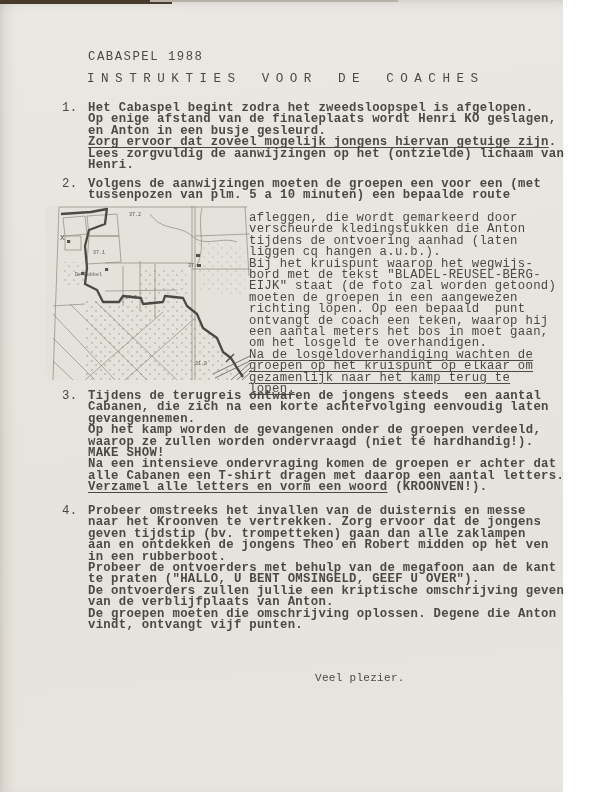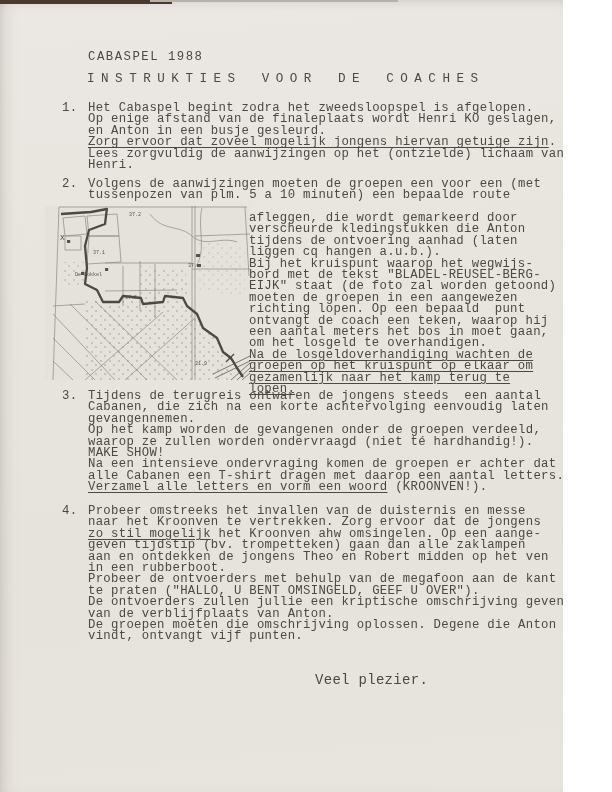--- a/index.html
+++ b/index.html
@@ -18,30 +18,30 @@
 
   .doc{position:absolute;left:0;top:0;width:586px;height:792px;color:#4a4944;}
   .tline{line-height:11.4px;font-size:12.3px;letter-spacing:.3px;white-space:pre;}
   .tline .u{text-decoration:underline;text-underline-offset:2px;text-decoration-thickness:1.1px;margin-top:48px;}
 
   .title{position:absolute;left:88px;top:50px;font-size:12.3px;letter-spacing:1.5px;}
   .subtitle{position:absolute;left:87px;top:72px;font-size:12.6px;letter-spacing:6.5px;word-spacing:6px;}
 
   .item{position:absolute;left:62px;width:492px;}
   .item .num{position:absolute;left:0;top:0;font-size:12.3px;line-height:11.4px;}
-  .item .body{position:absolute;left:26px;top:0;width:466px;}
+  .item .body{position:absolute;left:26px;top:0;width:466px;font-weight:bold;}
   .item1{top:103px;}
   .item2{top:179px;}
   .item3{top:391px;}
   .item4{top:506px;}
 
   .mapbox{position:absolute;left:45px;top:206px;width:205px;height:174px;}
   .wrapcol{position:absolute;left:249px;top:213px;width:300px;}
 
-  .closing{position:absolute;left:315px;top:672px;font-size:14px;letter-spacing:.3px;}
+  .closing{position:absolute;left:315px;top:672px;font-size:11px;letter-spacing:.3px;}
 
   svg text{font-family:"Liberation Mono","DejaVu Sans Mono",monospace;}
 </style>
 </head>
 <body>
 
 <div class="paper"></div>
 <div class="edge-strip-dark"></div>
 <div class="edge-strip-faint"></div>
 <div class="right-margin"></div>
@@ -185,21 +185,20 @@
         <div class="tline"><span>alle Cabanen een T-shirt dragen met daarop een aantal letters.</span></div>
         <div class="tline"><span class="u">Verzamel alle letters en vorm een woord</span><span> (KROONVEN!).</span></div>
       </div>
   </div>
 
   <div class="item item4">
     <div class="num tline">4.</div>
     <div class="body">
         <div class="tline"><span>Probeer omstreeks het invallen van de duisternis en messe</span></div>
         <div class="tline"><span>naar het Kroonven te vertrekken. Zorg ervoor dat de jongens</span></div>
-        <div class="tline"><span class="u">zo stil mogelijk</span><span> het Kroonven ahw omsingelen. Op een aange-</span></div>
         <div class="tline"><span>geven tijdstip (bv. trompetteken) gaan dan alle zaklampen</span></div>
         <div class="tline"><span>aan en ontdekken de jongens Theo en Robert midden op het ven</span></div>
         <div class="tline"><span>in een rubberboot.</span></div>
         <div class="tline"><span>Probeer de ontvoerders met behulp van de megafoon aan de kant</span></div>
         <div class="tline"><span>te praten ("HALLO, U BENT OMSINGELD, GEEF U OVER").</span></div>
         <div class="tline"><span>De ontvoerders zullen jullie een kriptische omschrijving geven</span></div>
         <div class="tline"><span>van de verblijfplaats van Anton.</span></div>
         <div class="tline"><span>De groepen moeten die omschrijving oplossen. Degene die Anton</span></div>
         <div class="tline"><span>vindt, ontvangt vijf punten.</span></div>
       </div>

